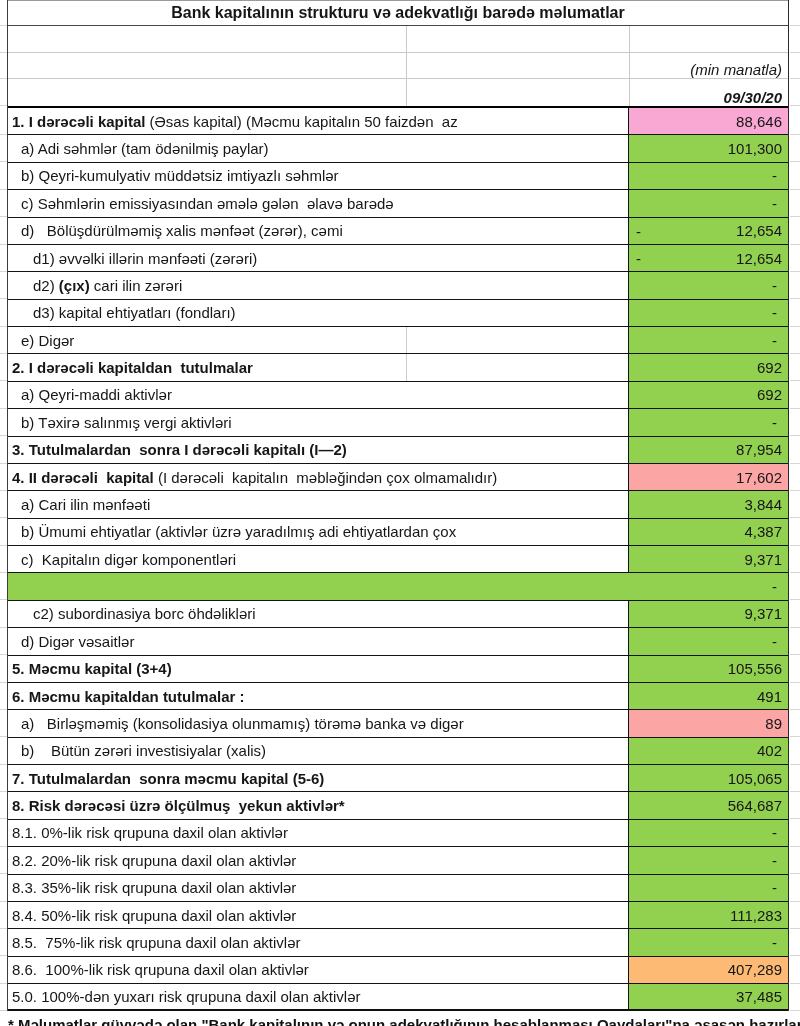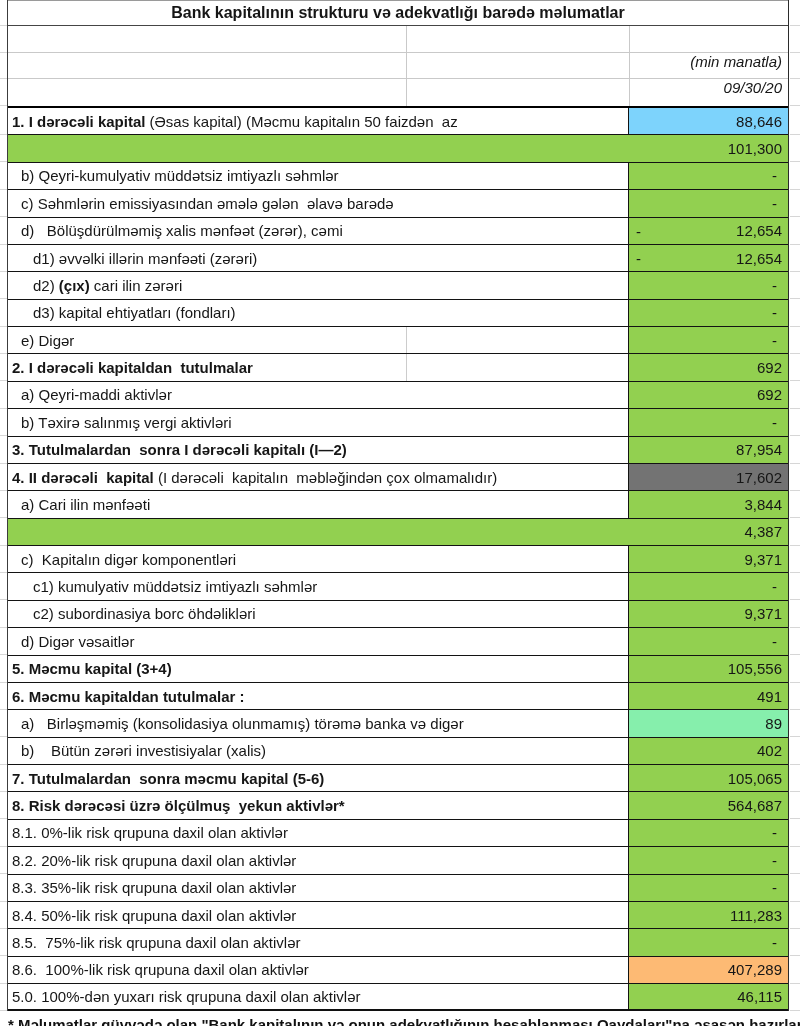--- a/index.html
+++ b/index.html
@@ -11,24 +11,24 @@
   .sheet {
     position:absolute; left:7px; top:0; width:782px;
     border-left:1px solid #3c3c3c; border-right:1px solid #2b2b2b;
   }
   
   .title-row {
     height:26px; border-top:1px solid #9a9a9a; border-bottom:1px solid #454545;
     display:flex; align-items:center; justify-content:center;
     font-weight:bold; font-size:16px; position:relative;
   }
-  .hrow { position:relative; display:flex; align-items:flex-start; border-bottom:1px solid #c9c9c9; }
+  .hrow { position:relative; display:flex; align-items:flex-end; border-bottom:1px solid #c9c9c9; }
   .hrow.r2 { height:27px; }
   .hrow.r3 { height:26px; }
-  .hrow.r4 { height:27px; border-bottom:none; }
+  .hrow.r4 { height:27px; border-bottom:none;font-weight:bold; }
   .hrow .vline { position:absolute; top:0; bottom:0; width:1px; background:#c9c9c9; }
   .hrow .v1 { left:398px; }
   .hrow .v2 { left:621px; }
   .hright {
     margin-left:auto; padding-right:6px; font-style:italic; font-size:15px;
     white-space:pre;
   }
   .thick { height:2px; background:#000; }
   
   .drow { position:relative; display:flex; height:27.39px; border-bottom:1px solid #131313; }
@@ -77,25 +77,26 @@
     </div>
     <div class="hrow r4 brow">
       <i class="vline v1"></i>
       <i class="vline v2"></i>
       <span class="hright">09/30/20</span>
     </div>
     <div class="thick"></div>
     <div id="rows">
         <div class="drow brow">
           <div class="lcell ind0"><span class="b">1. I dərəcəli kapital </span><span class="n">(Əsas kapital) (Məcmu kapitalın 50 faizdən  az</span></div>
-          <div class="vcell" style="background: #7dd3fc; padding-left: 27px;">
+          <div class="vcell" style="background: #f9a8d4; padding-left: 27px;">
             <span class="num">88,646</span>
           </div>
         </div>
         <div class="drow brow">
+          <div class="lcell ind1"><span class="n">a) Adi səhmlər (tam ödənilmiş paylar)</span></div>
           <div class="vcell" style="background: rgb(146, 208, 80);">
             <span class="num">101,300</span>
           </div>
         </div>
         <div class="drow brow">
           <div class="lcell ind1"><span class="n">b) Qeyri-kumulyativ müddətsiz imtiyazlı səhmlər</span></div>
           <div class="vcell" style="background: rgb(146, 208, 80);">
             <span class="dash">-</span>
           </div>
         </div>
@@ -156,43 +157,43 @@
           </div>
         </div>
         <div class="drow brow">
           <div class="lcell ind0"><span class="b">3. Tutulmalardan  sonra I dərəcəli kapitalı (I—2)</span></div>
           <div class="vcell" style="background: rgb(146, 208, 80);">
             <span class="num">87,954</span>
           </div>
         </div>
         <div class="drow brow">
           <div class="lcell ind0"><span class="b">4. II dərəcəli  kapital </span><span class="n">(I dərəcəli  kapitalın  məbləğindən çox olmamalıdır)</span></div>
-          <div class="vcell" style="background: #737373;">
+          <div class="vcell" style="background: #fca5a5;">
             <span class="num">17,602</span>
           </div>
         </div>
         <div class="drow brow">
           <div class="lcell ind1"><span class="n">a) Cari ilin mənfəəti</span></div>
           <div class="vcell" style="background: rgb(146, 208, 80);">
             <span class="num">3,844</span>
           </div>
         </div>
         <div class="drow brow">
+          <div class="lcell ind1"><span class="n">b) Ümumi ehtiyatlar (aktivlər üzrə yaradılmış adi ehtiyatlardan çox</span></div>
           <div class="vcell" style="background: rgb(146, 208, 80);">
             <span class="num">4,387</span>
           </div>
         </div>
         <div class="drow brow">
           <div class="lcell ind1"><span class="n">c)  Kapitalın digər komponentləri</span></div>
           <div class="vcell" style="background: rgb(146, 208, 80);">
             <span class="num">9,371</span>
           </div>
         </div>
         <div class="drow brow">
-          <div class="lcell ind2"><span class="n">c1) kumulyativ müddətsiz imtiyazlı səhmlər</span></div>
           <div class="vcell" style="background: rgb(146, 208, 80);">
             <span class="dash">-</span>
           </div>
         </div>
         <div class="drow brow">
           <div class="lcell ind2"><span class="n">c2) subordinasiya borc öhdəlikləri</span></div>
           <div class="vcell" style="background: rgb(146, 208, 80);">
             <span class="num">9,371</span>
           </div>
         </div>
@@ -209,21 +210,21 @@
           </div>
         </div>
         <div class="drow brow">
           <div class="lcell ind0"><span class="b">6. Məcmu kapitaldan tutulmalar :</span></div>
           <div class="vcell" style="background: rgb(146, 208, 80);">
             <span class="num">491</span>
           </div>
         </div>
         <div class="drow brow">
           <div class="lcell ind1"><span class="n">a)   Birləşməmiş (konsolidasiya olunmamış) törəmə banka və digər</span></div>
-          <div class="vcell" style="background: #86efac;">
+          <div class="vcell" style="background: #fca5a5;">
             <span class="num">89</span>
           </div>
         </div>
         <div class="drow brow">
           <div class="lcell ind1"><span class="n">b)    Bütün zərəri investisiyalar (xalis)</span></div>
           <div class="vcell" style="background: rgb(146, 208, 80);">
             <span class="num">402</span>
           </div>
         </div>
         <div class="drow brow">
@@ -270,21 +271,21 @@
         </div>
         <div class="drow brow">
           <div class="lcell ind0"><span class="n">8.6.  100%-lik risk qrupuna daxil olan aktivlər</span></div>
           <div class="vcell" style="background: #fdba74;">
             <span class="num">407,289</span>
           </div>
         </div>
         <div class="drow brow">
           <div class="lcell ind0"><span class="n">5.0. 100%-dən yuxarı risk qrupuna daxil olan aktivlər</span></div>
           <div class="vcell" style="background: rgb(146, 208, 80);">
-            <span class="num">46,115</span>
+            <span class="num">37,485</span>
           </div>
         </div>
       </div>
   </div>
   <div class="footnote">* Məlumatlar qüvvədə olan "Bank kapitalının və onun adekvatlığının hesablanması Qaydaları"na əsasən hazırlanmışdır</div>
   <div id="stubs">
       <i class="stub l" style="top: 25px;"></i>
       <i class="stub r" style="top: 25px;"></i>
       <i class="stub l" style="top: 52px;"></i>
       <i class="stub r" style="top: 52px;"></i>

